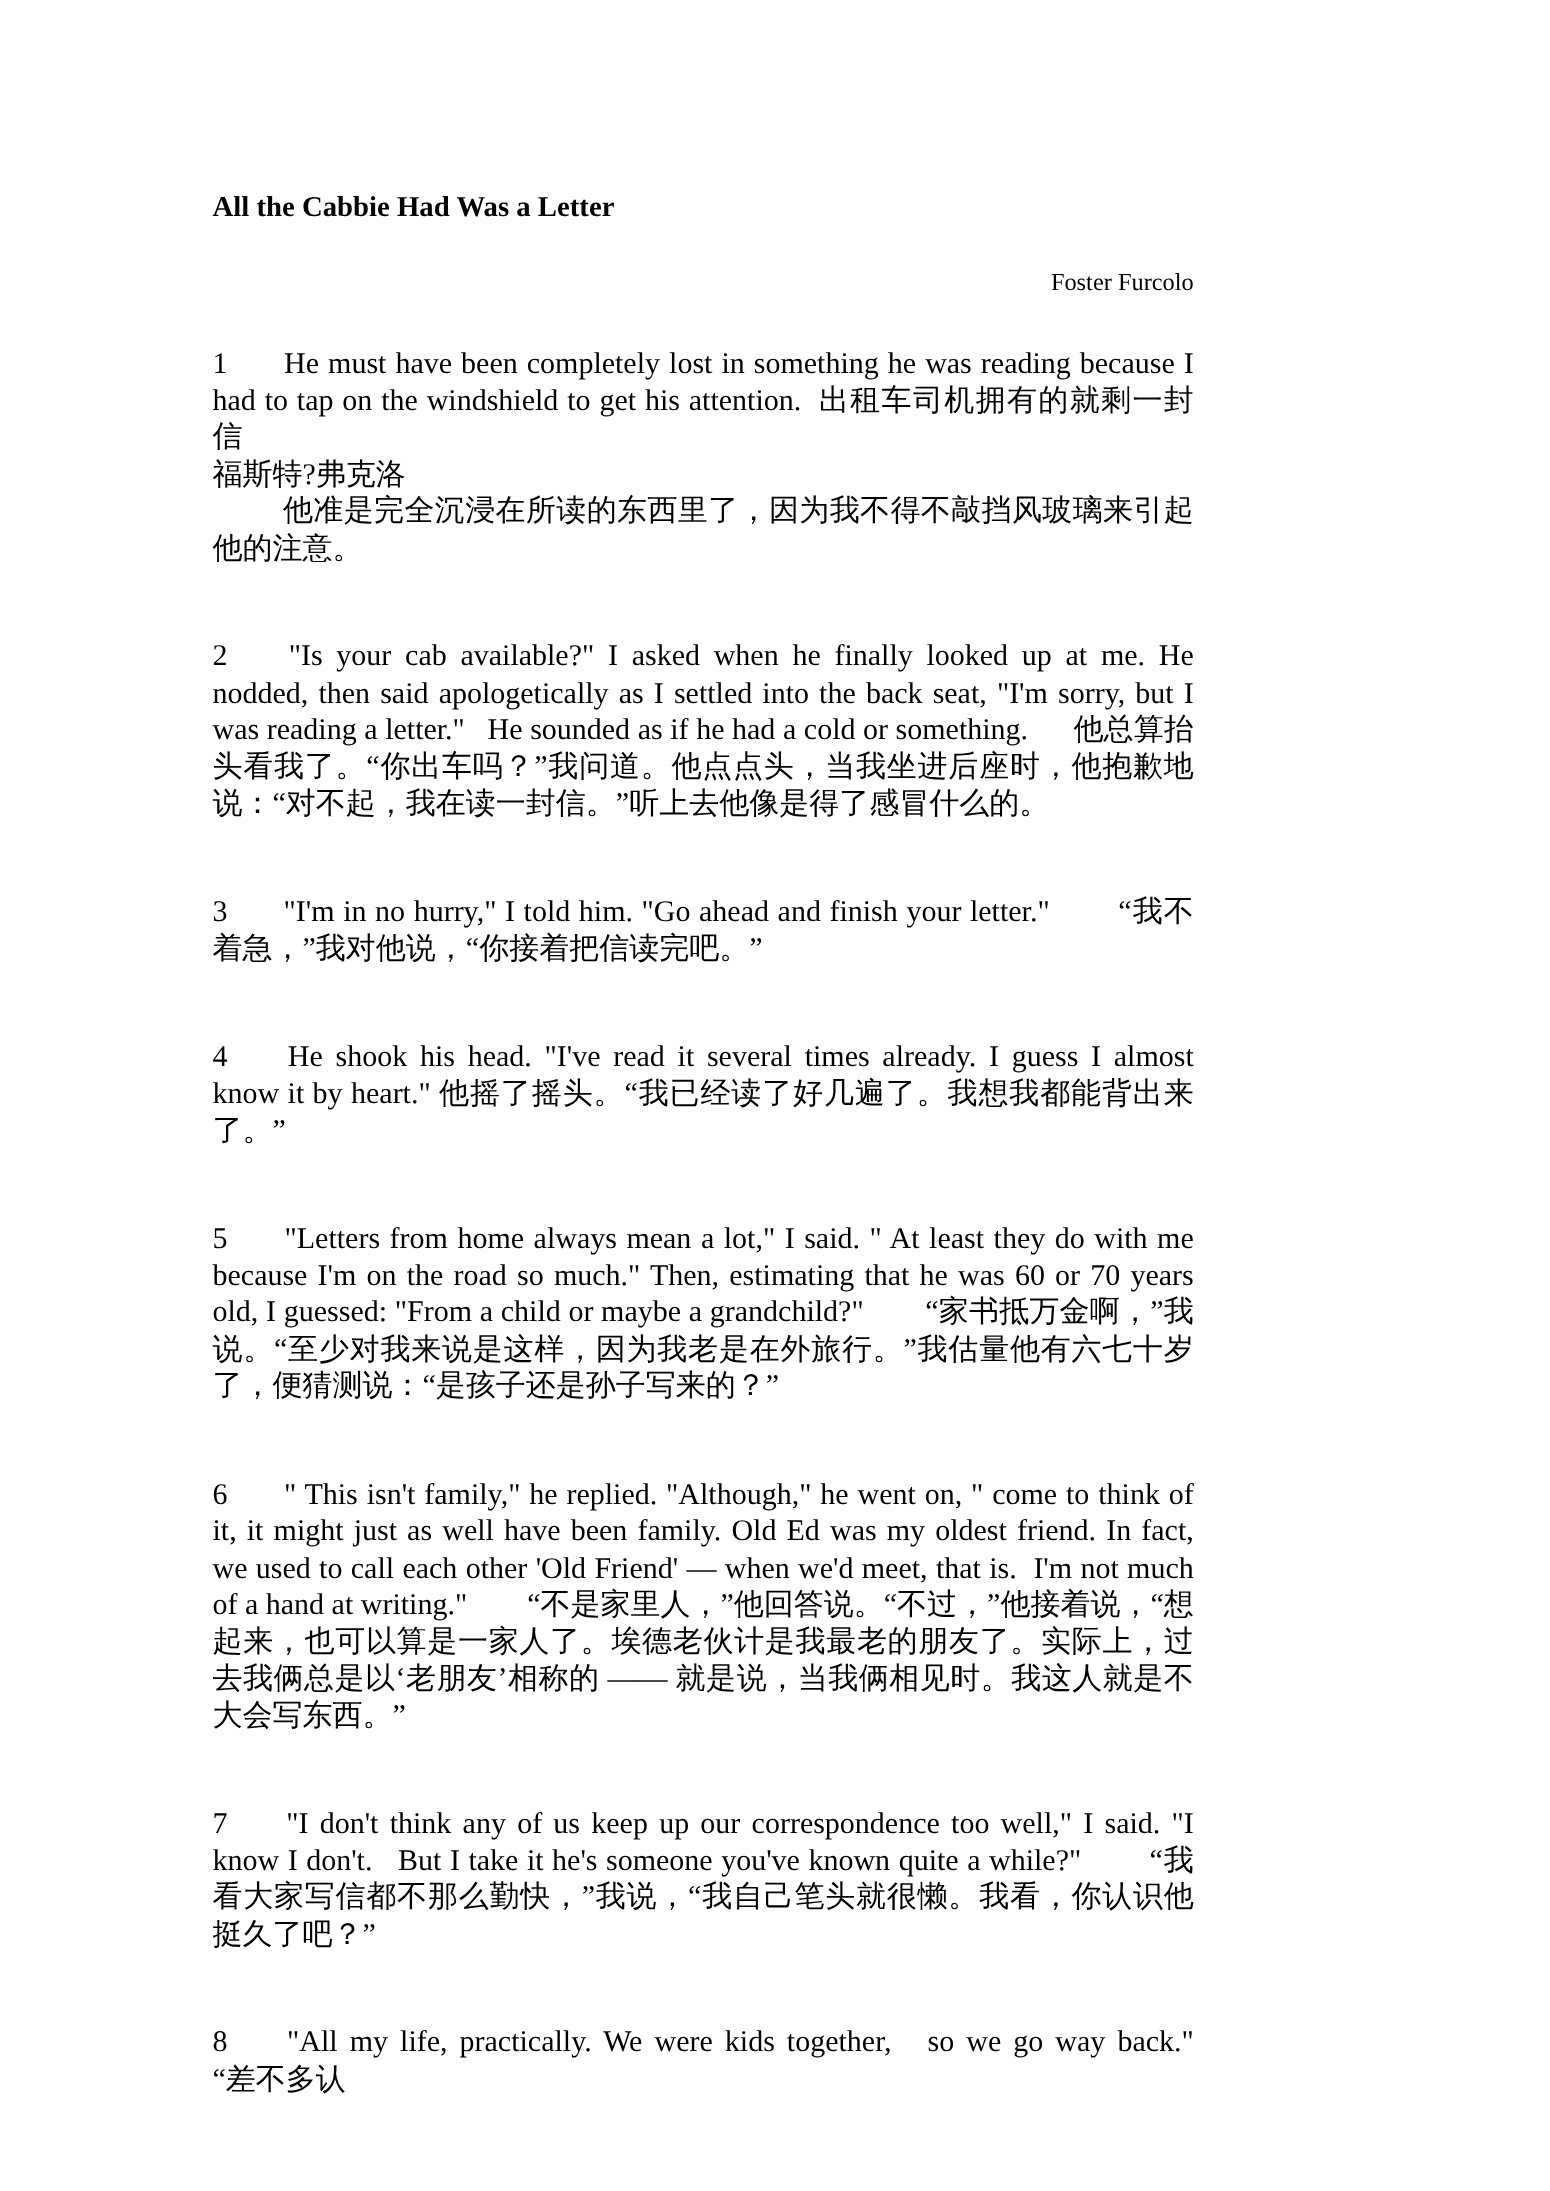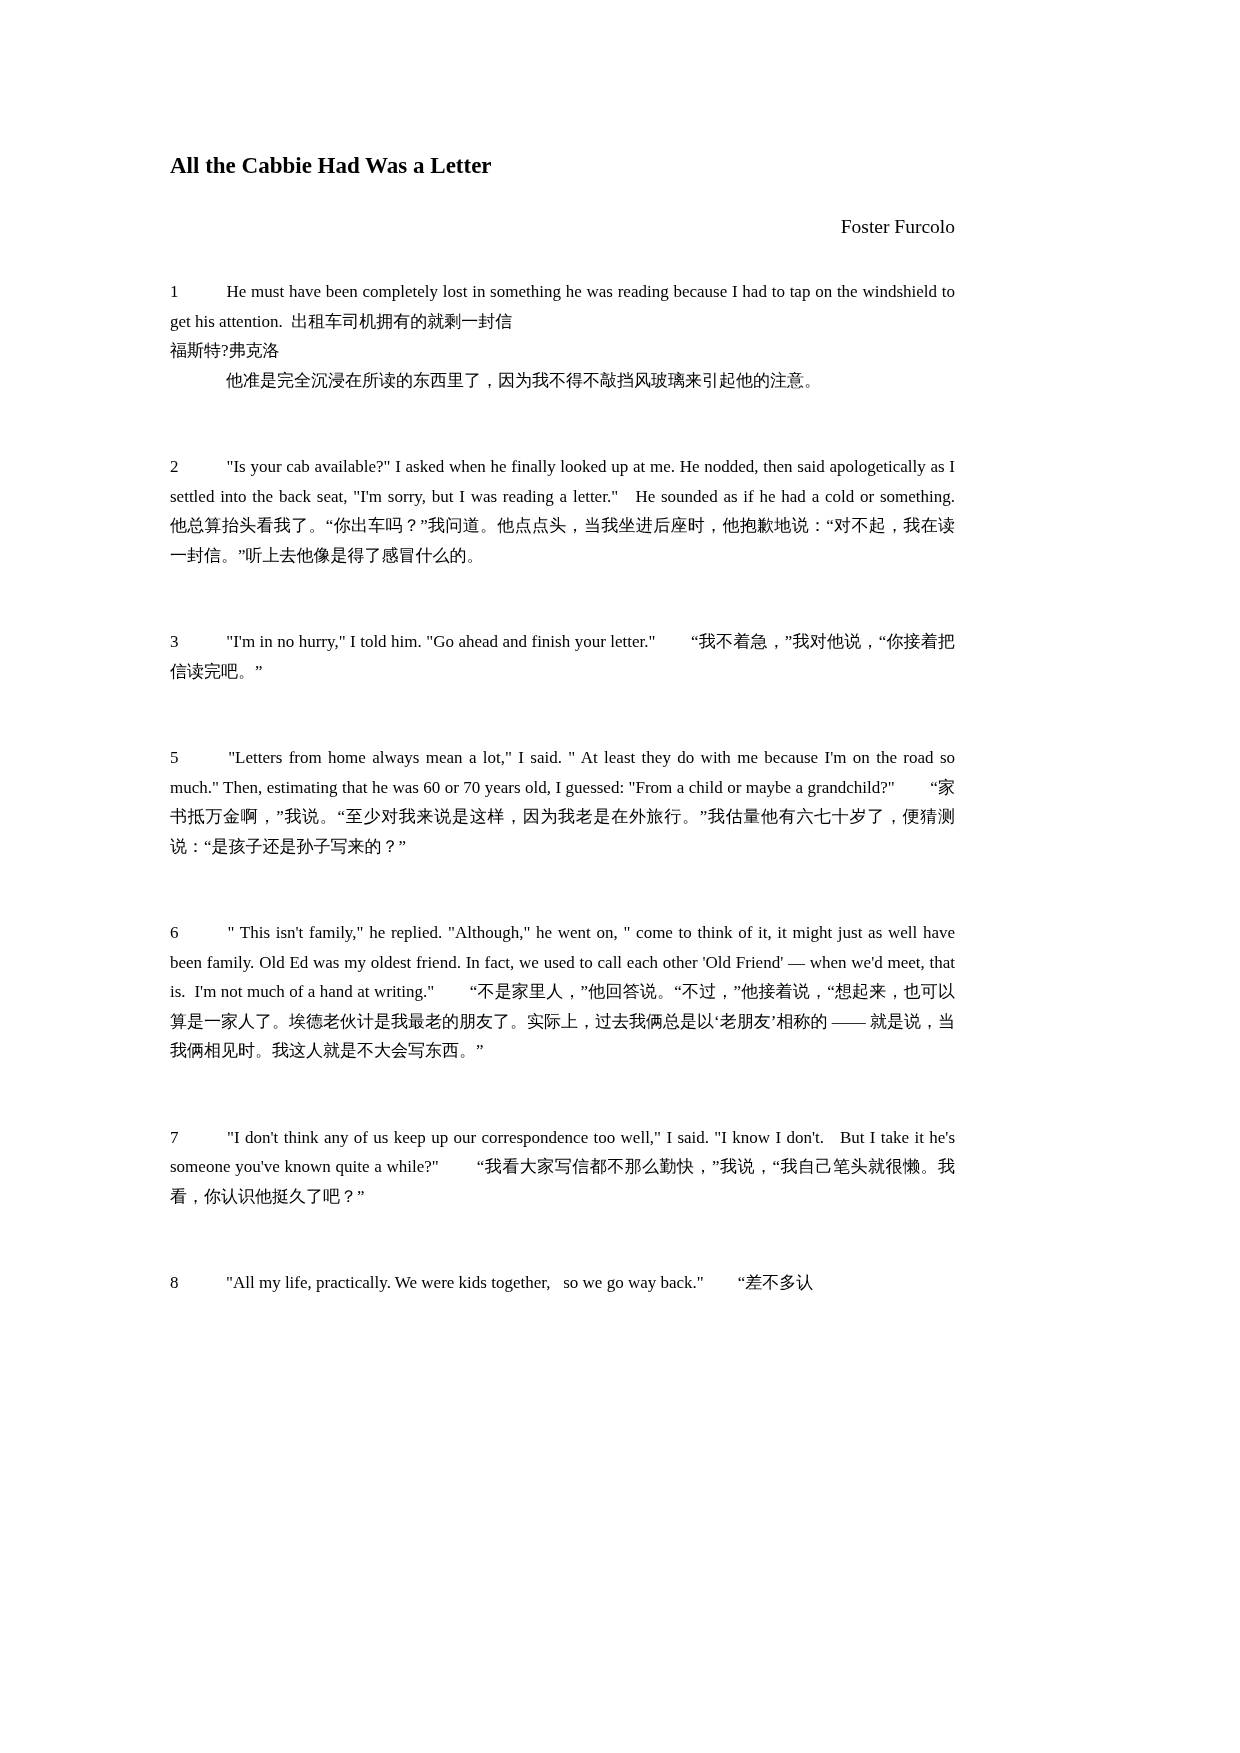--- a/index.html
+++ b/index.html
@@ -23,21 +23,21 @@
     white-space: nowrap;
   }
   .doc-author {
     font-size: 19.5px;
     line-height: 29px;
     text-align: right;
     margin-top: 32px;
   }
   .paragraphs { margin-top: 36px; }
   .para {
-    font-size: 17px;
+    font-size: 24px;
     line-height: 29.5px;
     text-align: justify;
     white-space: pre-wrap;
     tab-size: 56px;
     -moz-tab-size: 56px;
   }
   .para + .para { margin-top: 57px; }
 </style>
 </head>
 <body>
@@ -46,18 +46,19 @@
   <h1 class="doc-title">All the Cabbie Had Was a Letter</h1>
 
   <div class="doc-author">Foster Furcolo</div>
 
   <div class="paragraphs">
       <p class="para"><span>1</span>	<span>He must have been completely lost in something he was reading because I had to tap on the windshield to get his attention.  出租车司机拥有的就剩一封信
 福斯特?弗克洛
 	他准是完全沉浸在所读的东西里了，因为我不得不敲挡风玻璃来引起他的注意。</span></p>
       <p class="para"><span>2</span>	<span>"Is your cab available?" I asked when he finally looked up at me. He nodded, then said apologetically as I settled into the back seat, "I'm sorry, but I was reading a letter."   He sounded as if he had a cold or something.      他总算抬头看我了。“你出车吗？”我问道。他点点头，当我坐进后座时，他抱歉地说：“对不起，我在读一封信。”听上去他像是得了感冒什么的。</span></p>
       <p class="para"><span>3</span>	<span>"I'm in no hurry," I told him. "Go ahead and finish your letter."        “我不着急，”我对他说，“你接着把信读完吧。”</span></p>
+      <p class="para"><span>4</span>	<span>He shook his head. "I've read it several times already. I guess I almost know it by heart." 他摇了摇头。“我已经读了好几遍了。我想我都能背出来了。”</span></p>
       <p class="para"><span>5</span>	<span>"Letters from home always mean a lot," I said. " At least they do with me because I'm on the road so much." Then, estimating that he was 60 or 70 years old, I guessed: "From a child or maybe a grandchild?"        “家书抵万金啊，”我说。“至少对我来说是这样，因为我老是在外旅行。”我估量他有六七十岁了，便猜测说：“是孩子还是孙子写来的？”</span></p>
       <p class="para"><span>6</span>	<span>" This isn't family," he replied. "Although," he went on, " come to think of it, it might just as well have been family. Old Ed was my oldest friend. In fact, we used to call each other 'Old Friend' — when we'd meet, that is.  I'm not much of a hand at writing."        “不是家里人，”他回答说。“不过，”他接着说，“想起来，也可以算是一家人了。埃德老伙计是我最老的朋友了。实际上，过去我俩总是以‘老朋友’相称的 —— 就是说，当我俩相见时。我这人就是不大会写东西。”</span></p>
       <p class="para"><span>7</span>	<span>"I don't think any of us keep up our correspondence too well," I said. "I know I don't.   But I take it he's someone you've known quite a while?"        “我看大家写信都不那么勤快，”我说，“我自己笔头就很懒。我看，你认识他挺久了吧？”</span></p>
       <p class="para"><span>8</span>	<span>"All my life, practically. We were kids together,   so we go way back."        “差不多认</span></p>
     </div>
 </div>
 
 </body></html>

